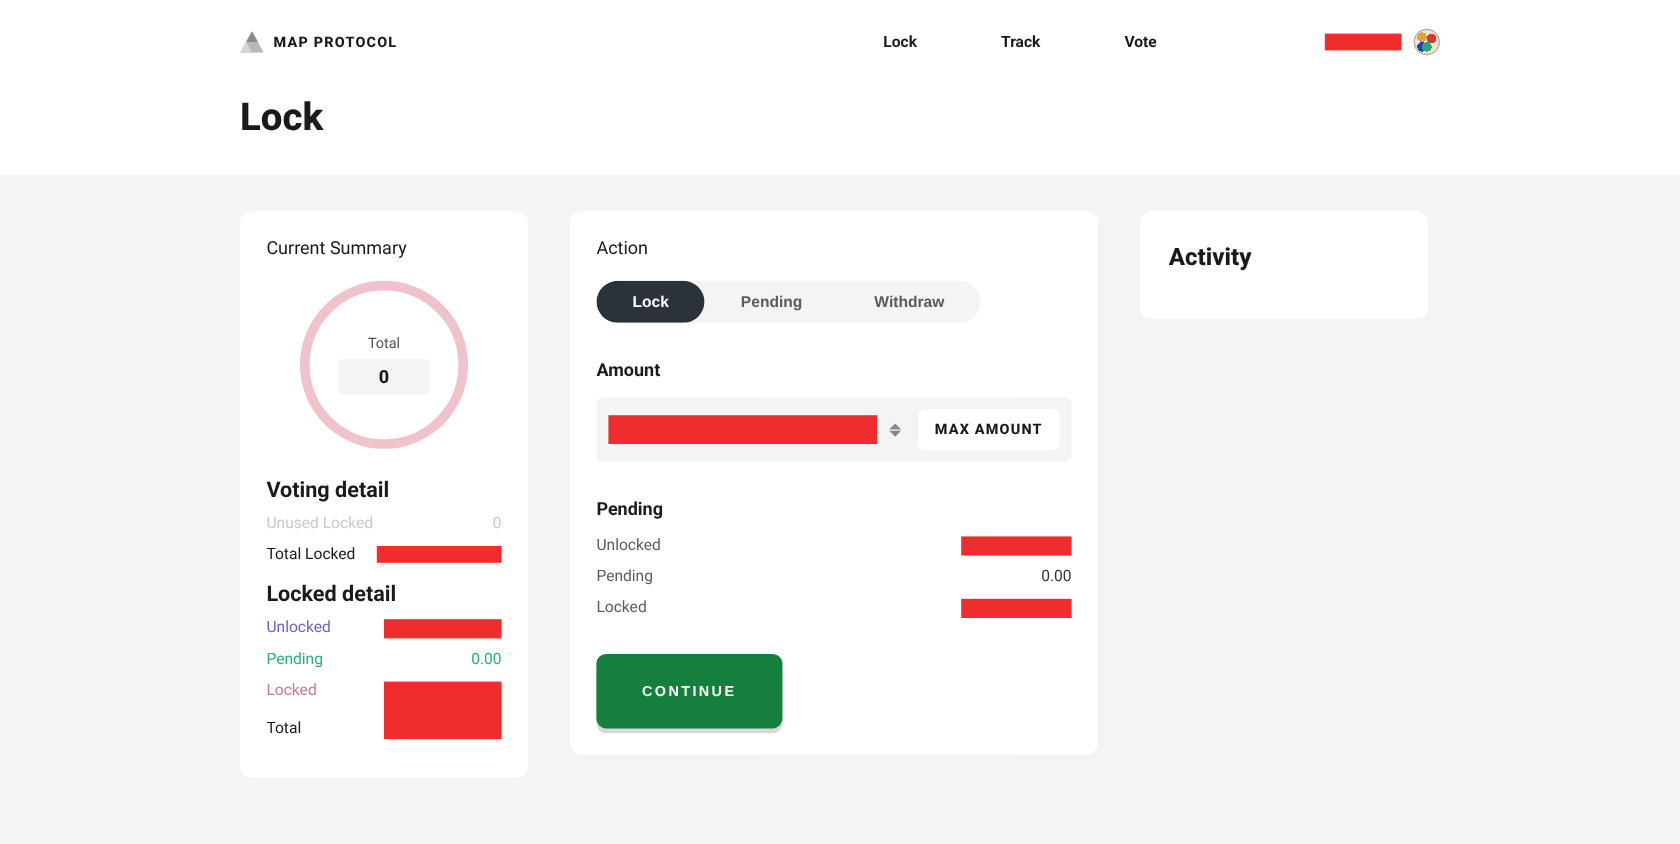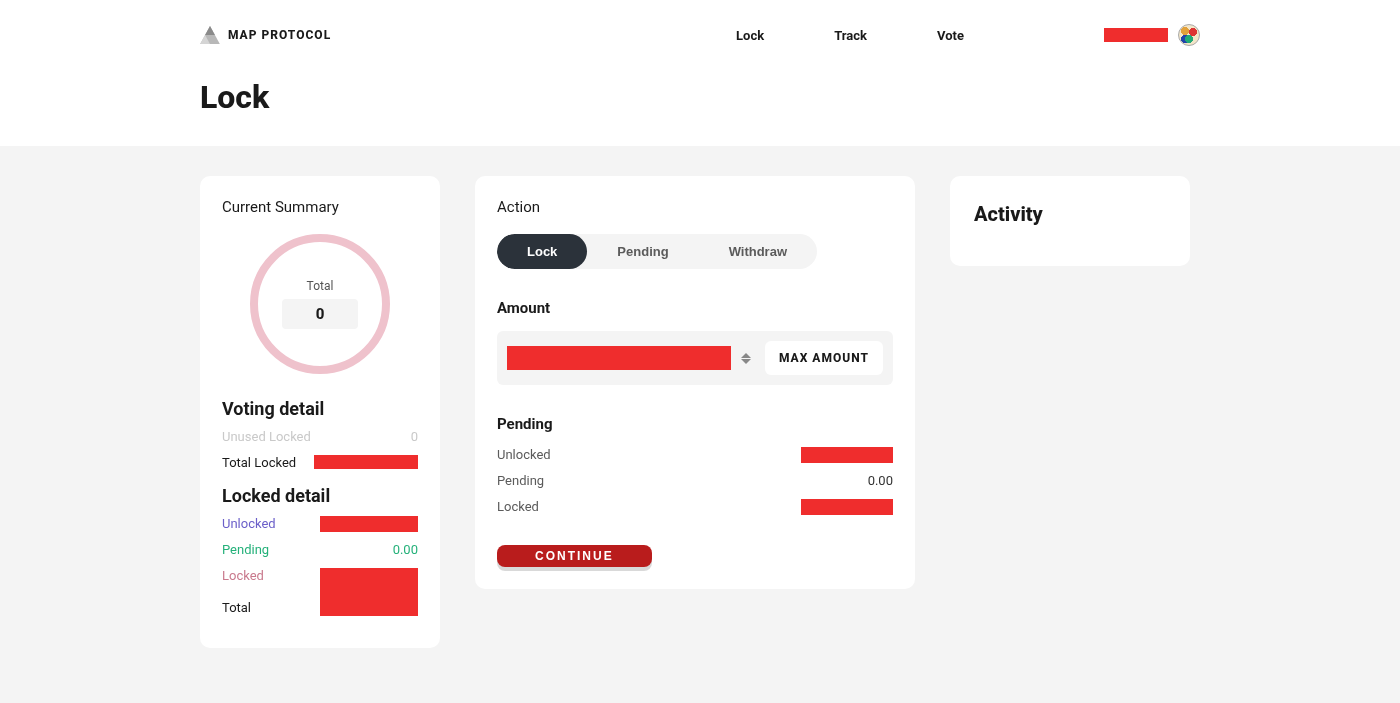--- a/index.html
+++ b/index.html
@@ -49,21 +49,21 @@
   .amt-row { background: #f4f4f4; border-radius: 6px; padding: 10px 10px 10px 10px; display: flex; align-items: center; gap: 10px; margin-bottom: 30px; }
   .amt-redfill { flex: 1; height: 24px; background: #ef2d2d; }
   .spinner { width: 14px; display: flex; flex-direction: column; gap:1px; }
   .spinner .tri { width: 0; height:0; border-left:5px solid transparent; border-right:5px solid transparent; }
   .spinner .up { border-bottom:5px solid #888; }
   .spinner .dn { border-top:5px solid #888; }
   .maxbtn { background:#fff; border-radius:6px; padding:10px 14px; font-size:12px; font-weight:800; letter-spacing:1px; cursor:pointer; }
   .result .row { font-size: 13px; color:#5b5b5b; }
   .result .row .val { color:#333; }
   .result .redblk { width: 92px; height: 16px; }
-  .continue { margin-top: 20px; background:#b91c1c; color:#fff; border:none; border-radius:8px; padding:4px 38px; font-size:12px; font-weight:800; letter-spacing:2px; cursor:pointer; box-shadow: 0 4px 0 rgba(0,0,0,.15); }
+  .continue { margin-top: 20px; background:#15803d; color:#fff; border:none; border-radius:8px; padding:24px 38px; font-size:12px; font-weight:800; letter-spacing:2px; cursor:pointer; box-shadow: 0 4px 0 rgba(0,0,0,.15); }
   
   .activity h2 { font-size: 20px; font-weight: 800; }
 </style>
 </head>
 <body>
 
 <div class="topbar">
   <div class="logo">
     <span class="logo-tri">
       <svg viewBox="0 0 24 22">

